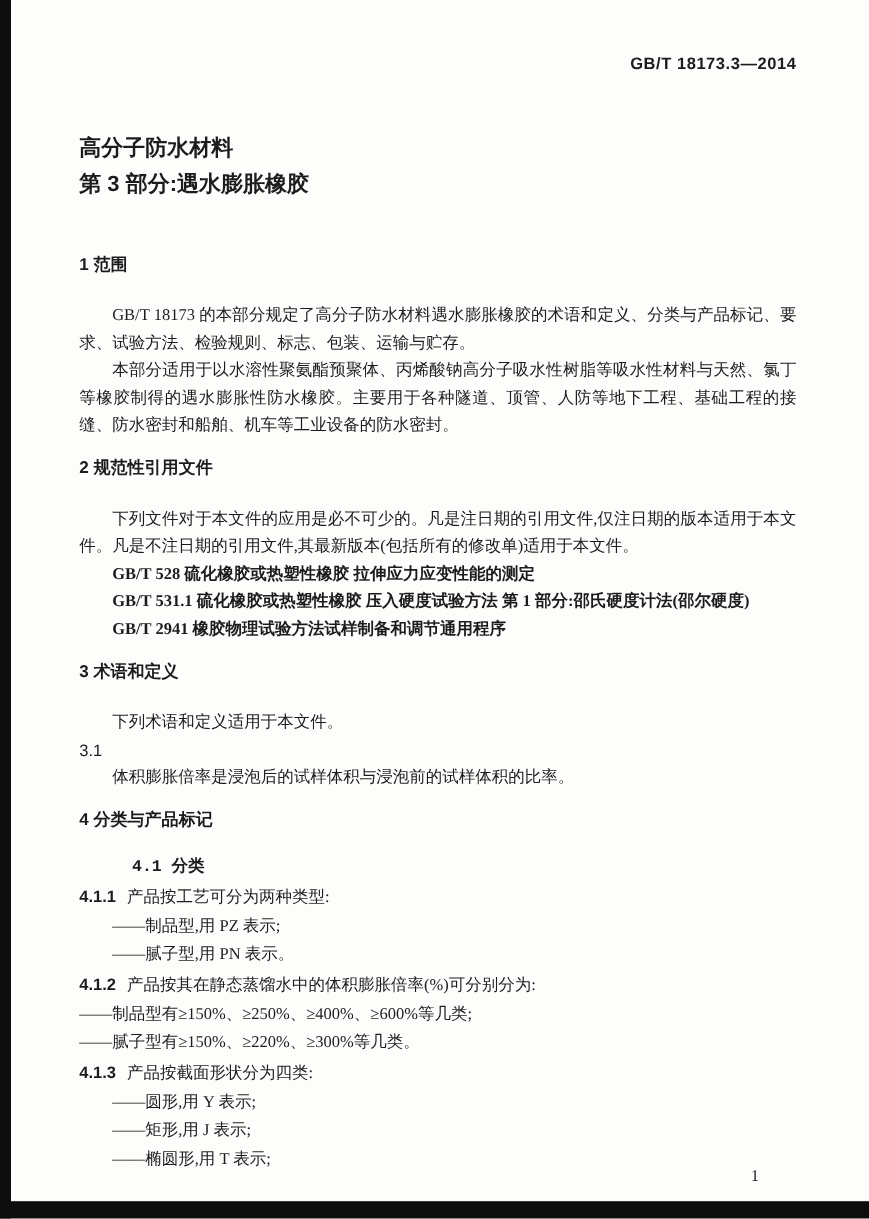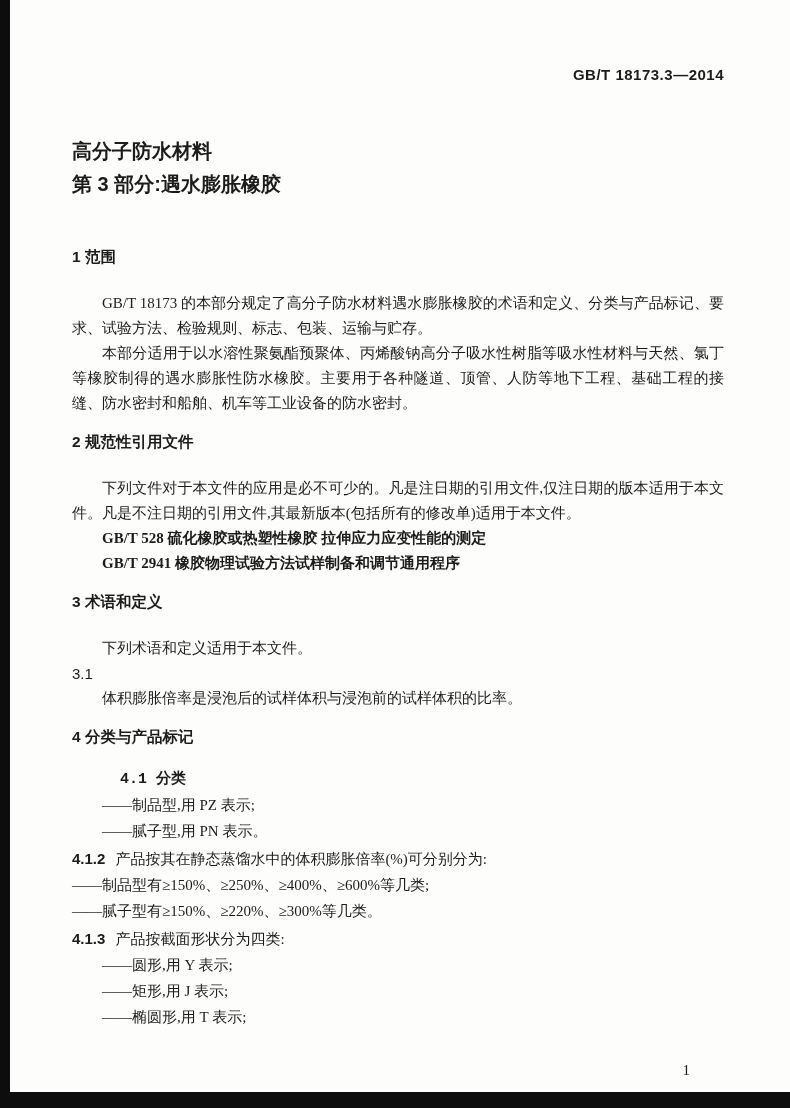--- a/index.html
+++ b/index.html
@@ -17,21 +17,21 @@
     width:10px; height:100%;
     background:#0d0d0d;
   }
   .edge-bottom {
     position:absolute; left:0; bottom:0;
     width:100%; height:16px;
     background:#0d0d0d;
   }
   .content {
     position:absolute;
-    left:72px; right:66px; top:16px;
+    left:72px; right:66px; top:0;
   }
   .doc-code {
     margin-top:50px;
     text-align:right;
     font-family:"Liberation Sans","DejaVu Sans",sans-serif;
     font-weight:bold;
     font-size:15px;
     letter-spacing:0.5px;
   }
   .title {
@@ -129,30 +129,34 @@
       <div>第 3 部分:遇水膨胀橡胶</div>
     </div>
 
     <div class="sec-heading">1  范围</div>
     <div class="para">GB/T 18173 的本部分规定了高分子防水材料遇水膨胀橡胶的术语和定义、分类与产品标记、要求、试验方法、检验规则、标志、包装、运输与贮存。</div>
     <div class="para follow">本部分适用于以水溶性聚氨酯预聚体、丙烯酸钠高分子吸水性树脂等吸水性材料与天然、氯丁等橡胶制得的遇水膨胀性防水橡胶。主要用于各种隧道、顶管、人防等地下工程、基础工程的接缝、防水密封和船舶、机车等工业设备的防水密封。</div>
 
     <div class="sec-heading tight">2  规范性引用文件</div>
     <div class="para">下列文件对于本文件的应用是必不可少的。凡是注日期的引用文件,仅注日期的版本适用于本文件。凡是不注日期的引用文件,其最新版本(包括所有的修改单)适用于本文件。</div>
     <div class="ref-line">GB/T 528  硫化橡胶或热塑性橡胶  拉伸应力应变性能的测定</div>
+    <div class="ref-line">GB/T 531.1  硫化橡胶或热塑性橡胶  压入硬度试验方法  第 1 部分:邵氏硬度计法(邵尔硬度)</div>
     <div class="ref-line">GB/T 2941  橡胶物理试验方法试样制备和调节通用程序</div>
 
     <div class="sec-heading tight">3  术语和定义</div>
     <div class="para">下列术语和定义适用于本文件。</div>
     <div class="clause-num">3.1</div>
     <div class="def-line">体积膨胀倍率是浸泡后的试样体积与浸泡前的试样体积的比率。</div>
 
     <div class="sec-heading tight">4  分类与产品标记</div>
     <div class="sub-heading">4.1  分类</div>
 
+    <div class="clause-line">
+      <span class="num">4.1.1</span><span>产品按工艺可分为两种类型:</span>
+    </div>
     <div class="dash-item">——制品型,用 PZ 表示;</div>
     <div class="dash-item">——腻子型,用 PN 表示。</div>
 
     <div class="clause-line">
       <span class="num">4.1.2</span><span>产品按其在静态蒸馏水中的体积膨胀倍率(%)可分别分为:</span>
     </div>
     <div class="dash-item flush">——制品型有≥150%、≥250%、≥400%、≥600%等几类;</div>
     <div class="dash-item flush">——腻子型有≥150%、≥220%、≥300%等几类。</div>
 
     <div class="clause-line">

